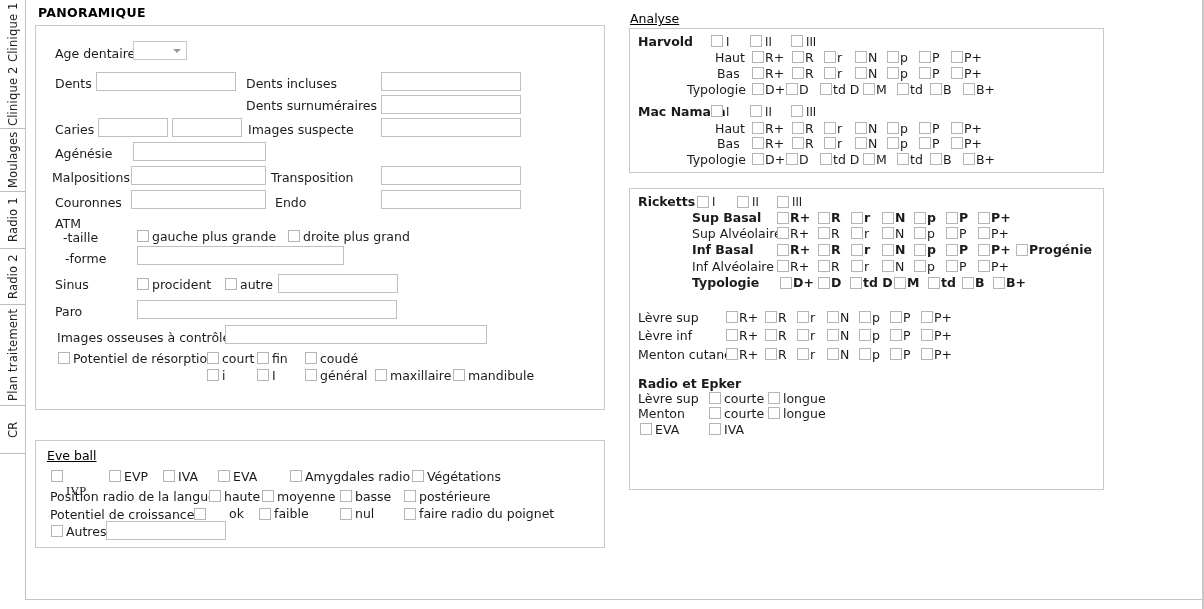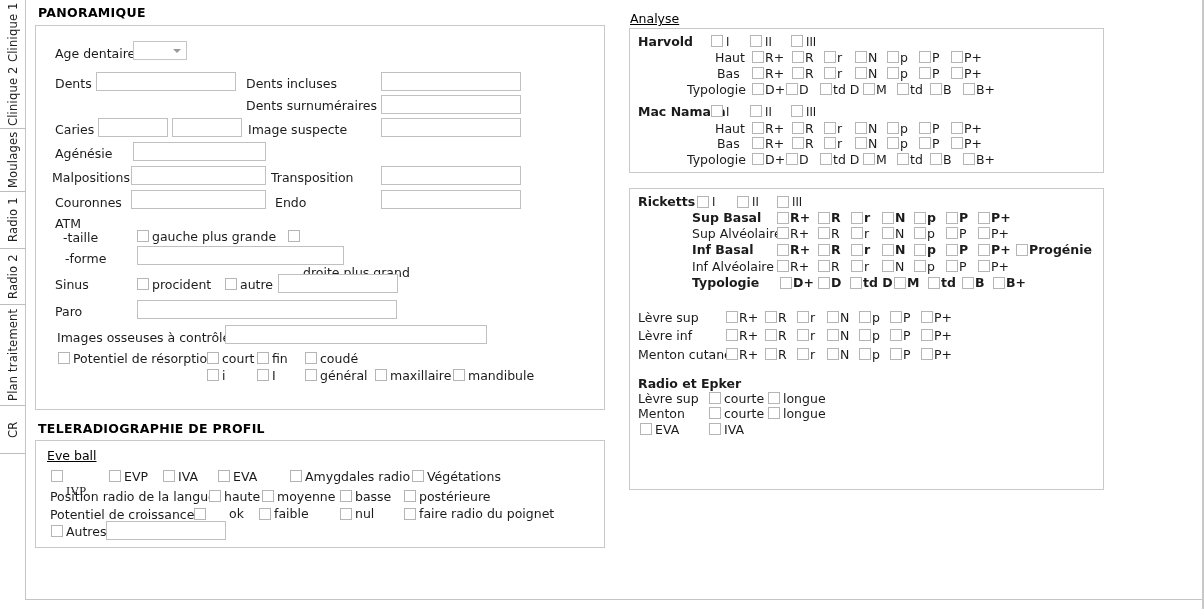--- a/index.html
+++ b/index.html
@@ -152,42 +152,42 @@
   <div class="tf" style="left:96px; top:72px; width:140px;"></div>
   <div class="lbl" style="left:246px; top:76px;">Dents incluses</div>
   <div class="tf" style="left:381px; top:72px; width:140px;"></div>
 
   <div class="lbl" style="left:246px; top:98px;">Dents surnuméraires</div>
   <div class="tf" style="left:381px; top:95px; width:140px;"></div>
 
   <div class="lbl" style="left:55px; top:122px;">Caries</div>
   <div class="tf" style="left:98px; top:118px; width:70px;"></div>
   <div class="tf" style="left:172px; top:118px; width:70px;"></div>
-  <div class="lbl" style="left:248px; top:122px;">Image suspecte</div>
+  <div class="lbl" style="left:248px; top:122px;">Images suspecte</div>
   <div class="tf" style="left:381px; top:118px; width:140px;"></div>
 
   <div class="lbl" style="left:55px; top:146px;">Agénésie</div>
   <div class="tf" style="left:133px; top:142px; width:133px;"></div>
 
   <div class="lbl" style="left:52px; top:170px;">Malpositions</div>
   <div class="tf" style="left:131px; top:166px; width:135px;"></div>
   <div class="lbl" style="left:271px; top:170px;">Transposition</div>
   <div class="tf" style="left:381px; top:166px; width:140px;"></div>
 
   <div class="lbl" style="left:55px; top:195px;">Couronnes</div>
   <div class="tf" style="left:131px; top:190px; width:135px;"></div>
   <div class="lbl" style="left:275px; top:195px;">Endo</div>
   <div class="tf" style="left:381px; top:190px; width:140px;"></div>
 
   <div class="lbl" style="left:55px; top:216px;">ATM</div>
   <div class="lbl" style="left:63px; top:230px;">-taille</div>
   <div class="cb" style="left:137px; top:230px;"></div>
   <div class="cbl" style="left:152px; top:229px;">gauche plus grande</div>
   <div class="cb" style="left:288px; top:230px;"></div>
-  <div class="cbl" style="left:303px; top:229px;margin-top:36px;">droite plus grand</div>
+  <div class="cbl" style="left:303px; top:229px;">droite plus grand</div>
 
   <div class="lbl" style="left:65px; top:251px;">-forme</div>
   <div class="tf" style="left:137px; top:246px; width:207px;"></div>
 
   <div class="lbl" style="left:55px; top:277px;">Sinus</div>
   <div class="cb" style="left:137px; top:278px;"></div>
   <div class="cbl" style="left:152px; top:277px;">procident</div>
   <div class="cb" style="left:225px; top:278px;"></div>
   <div class="cbl" style="left:240px; top:277px;">autre</div>
   <div class="tf" style="left:278px; top:274px; width:120px;"></div>
@@ -212,21 +212,20 @@
   <div class="cbl" style="left:222px; top:368px;">i</div>
   <div class="cb" style="left:257px; top:369px;"></div>
   <div class="cbl" style="left:272px; top:368px;">I</div>
   <div class="cb" style="left:305px; top:369px;"></div>
   <div class="cbl" style="left:320px; top:368px;">général</div>
   <div class="cb" style="left:375px; top:369px;"></div>
   <div class="cbl" style="left:390px; top:368px;">maxillaire</div>
   <div class="cb" style="left:453px; top:369px;"></div>
   <div class="cbl" style="left:468px; top:368px;">mandibule</div>
 
-  <div class="section-title" style="left:38px; top:421px;">TELERADIOGRAPHIE DE PROFIL</div>
   <div class="panel" style="left:35px; top:440px; width:570px; height:108px;"></div>
 
   <div class="underlined" style="left:47px; top:448px;">Eve ball</div>
 
   <div class="cb" style="left:51px; top:470px;"></div>
   <div class="cbl" style="left:66px; top:484px;font-family:Liberation Serif, serif;">IVP</div>
   <div class="cb" style="left:109px; top:470px;"></div>
   <div class="cbl" style="left:124px; top:469px;">EVP</div>
   <div class="cb" style="left:163px; top:470px;"></div>
   <div class="cbl" style="left:178px; top:469px;">IVA</div>

